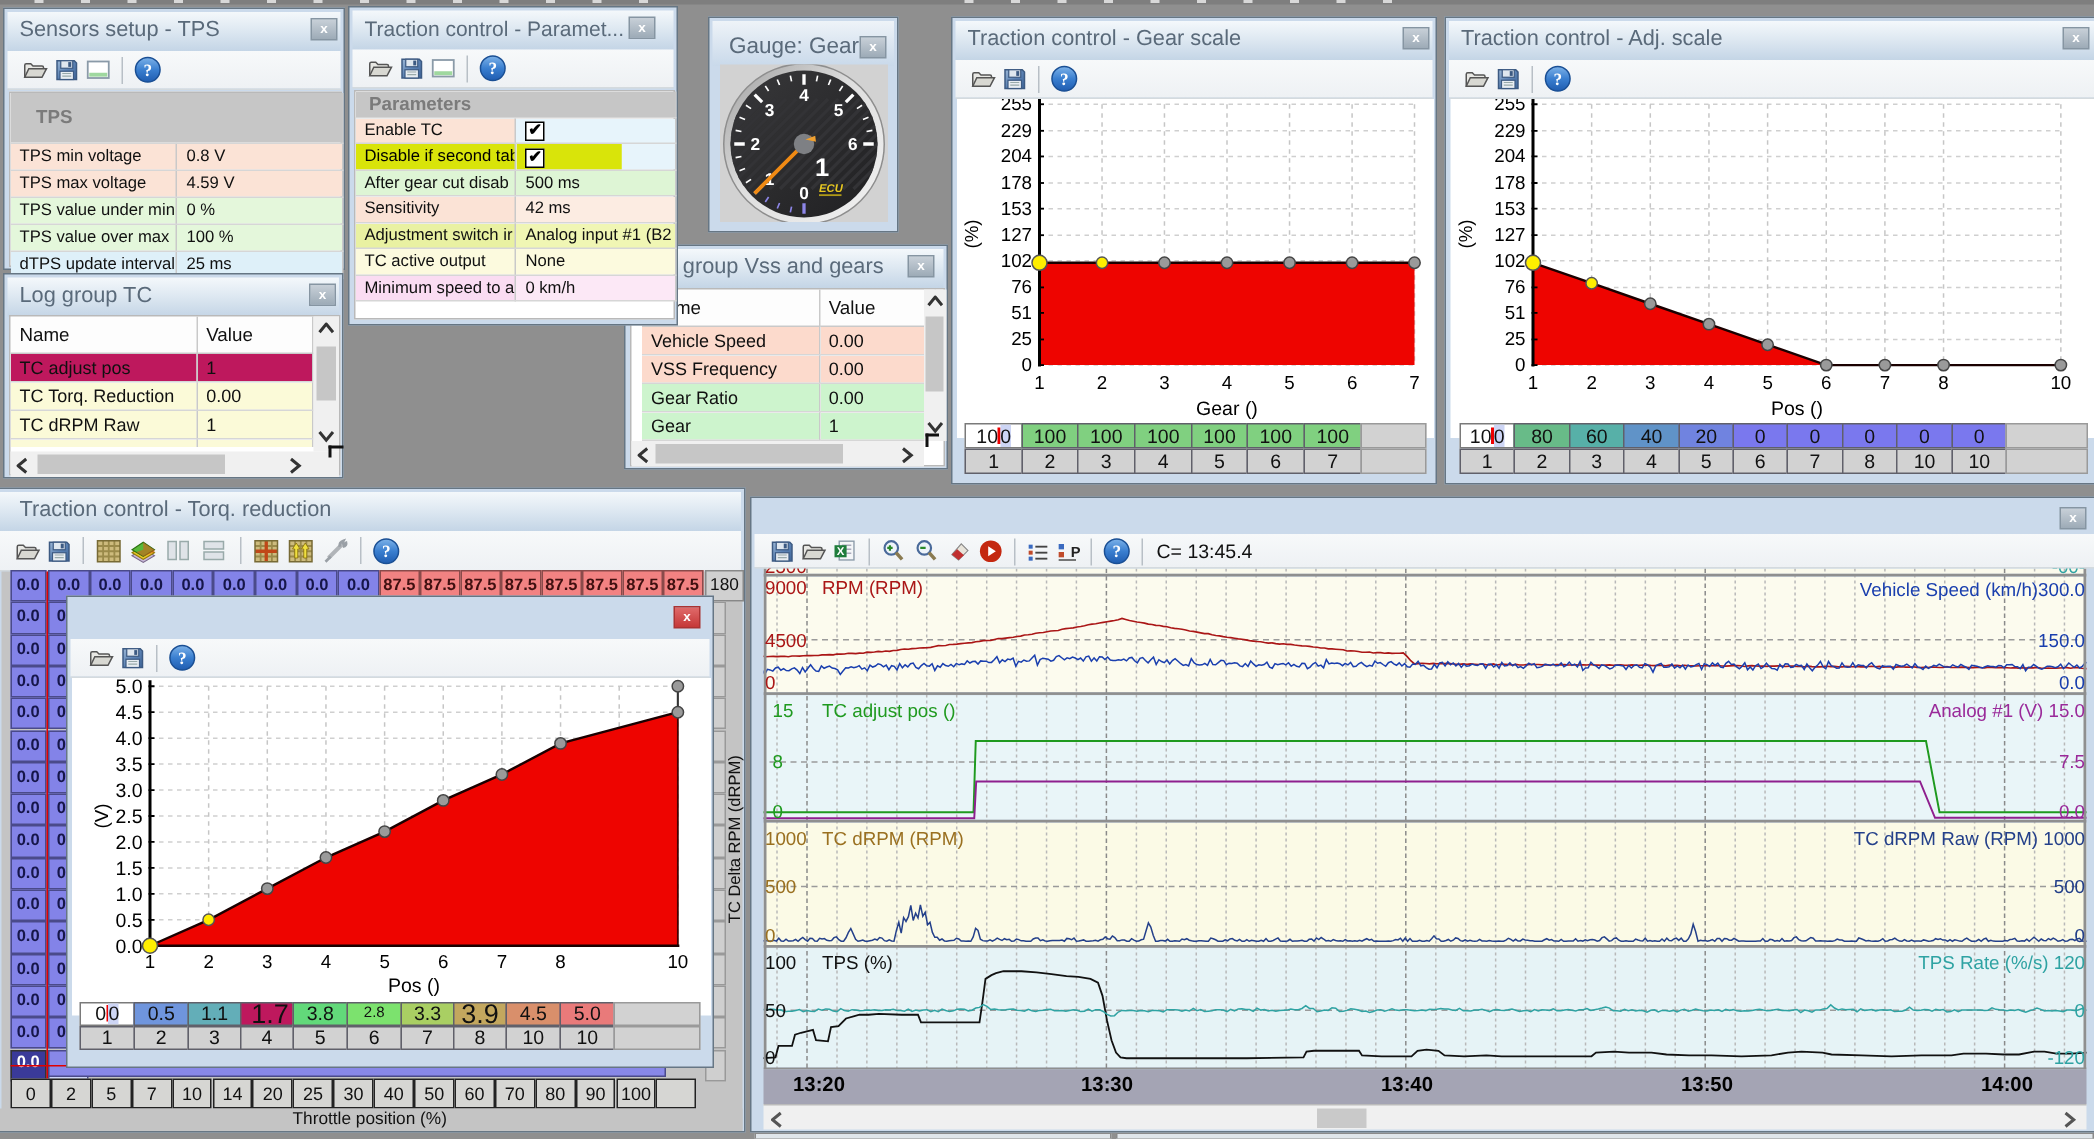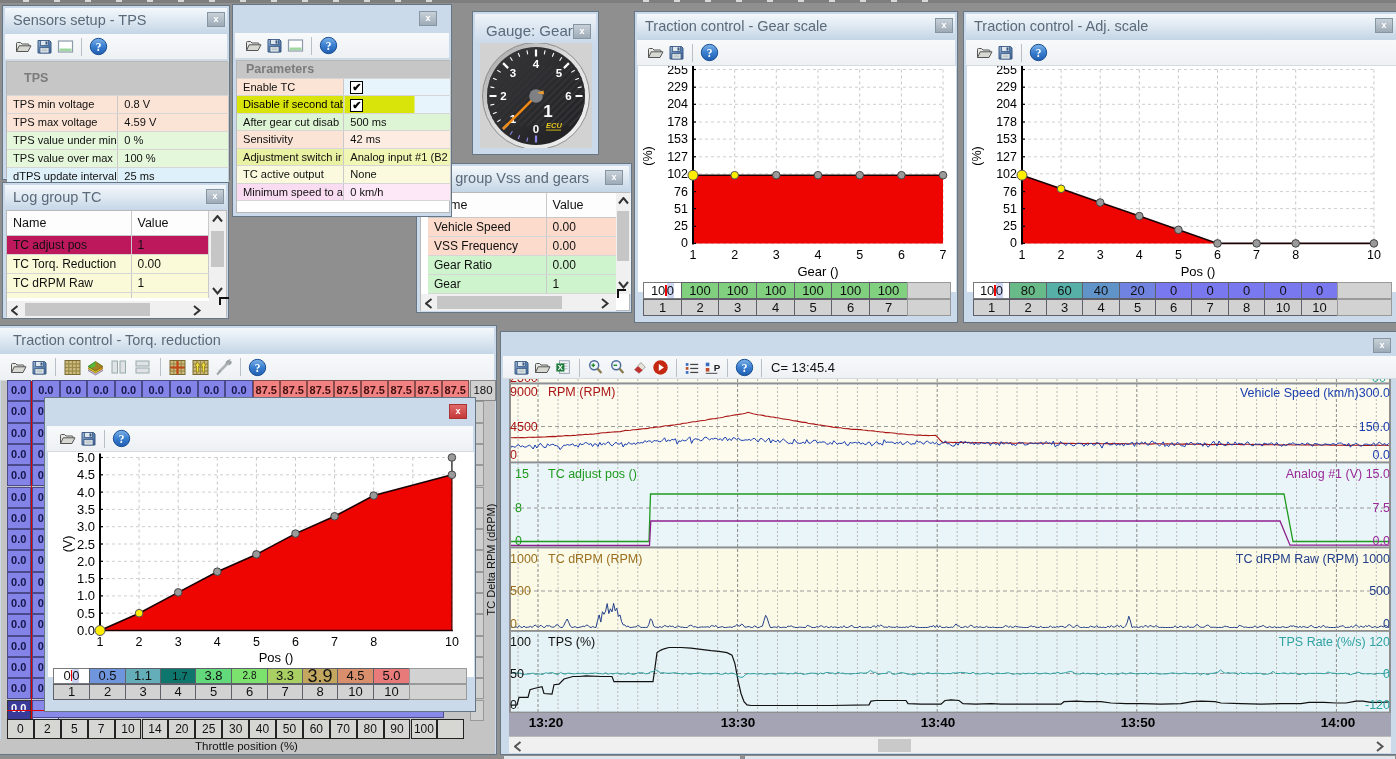--- a/index.html
+++ b/index.html
@@ -115,20 +115,23 @@
           </tr>
           <tr style="background:#def0f9">
             <td style="width:111px;height:18px">dTPS update interval</td>
             <td>25 ms</td>
           </tr>
         </tbody>
       </table>
     </div>
   </div>
 <div class="win" style="left:232px;top:4px;width:220px;height:213px;z-index:1">
+    <div class="tbar">
+      <span class="tt" style="left:8px;font-size:14px">Traction control - Paramet...</span>
+    </div>
     <div class="cbtn" style="left:186px;top:6px">x</div>
     <div class="tool" style="top:28px;height:26px;padding:3px 0 0 8px"><svg class="ico" width="17" height="17" viewBox="0 0 17 17">
 <path d="M1.5 13.5 L1.5 5.5 Q1.5 4.5 2.5 4.5 L5.5 4.5 L7 6 L13 6 Q14 6 14 7 L14 8" fill="#e8e8e4" stroke="#555" stroke-width="1"></path>
 <path d="M1.5 13.5 L4.2 7.8 L16 7.8 L13 13.5 Z" fill="#d8d8d2" stroke="#555" stroke-width="1"></path>
       </svg><svg class="ico" width="17" height="17" viewBox="0 0 17 17">
 <path d="M2 2.5 L13.5 2.5 L15 4 L15 15 L2 15 Z" fill="url(#gsv)" stroke="#3c5a82" stroke-width="1"></path>
 <rect x="4.5" y="2.5" width="8" height="5" fill="#dfe7ef" stroke="#3c5a82" stroke-width=".8"></rect>
 <rect x="9.5" y="3.4" width="2" height="3.2" fill="#3c5a82"></rect>
 <rect x="4" y="9.5" width="9" height="5.5" fill="#e8edf2" stroke="#3c5a82" stroke-width=".8"></rect>
 <line x1="5.5" y1="11" x2="11.5" y2="11" stroke="#9aa" stroke-width=".8"></line>
@@ -824,21 +827,21 @@
         <text x="286.6" y="193.5" font-size="12.5" text-anchor="middle" fill="#000">7</text>
         <text x="325.7" y="193.5" font-size="12.5" text-anchor="middle" fill="#000">8</text>
         <text x="403.9" y="193.5" font-size="12.5" text-anchor="middle" fill="#000">10</text>
         <text x="228" y="209.5" font-size="13" text-anchor="middle" fill="#000">Pos ()</text>
         <text x="24" y="92" font-size="12.5" text-anchor="middle" fill="#000" transform="rotate(-90 24 92)">(V)</text>
       </svg>
     </div>
     <div class="abs num" style="left:8px;top:270px;width:37px;height:16px;background:#fff;border:1px solid #7a7a7a;line-height:14px;font-size:13px;overflow:hidden"><span>0</span><span style="display:inline-block;width:1.5px;height:11px;background:#e00;vertical-align:-1px"></span><span style="background:#cdd5f5">0</span></div>
     <div class="abs num" style="left:44px;top:270px;width:37px;height:16px;background:#6f95dd;border:1px solid #60606a;line-height:14px;font-size:13px">0.5</div>
     <div class="abs num" style="left:80px;top:270px;width:36px;height:16px;background:#63aeb8;border:1px solid #60606a;line-height:14px;font-size:13px">1.1</div>
-    <div class="abs num" style="left:115px;top:270px;width:40px;height:16px;background:#0f766e;border:1px solid #60606a;line-height:14px;font-size:11px">1.7</div>
+    <div class="abs num" style="left:115px;top:270px;width:40px;height:16px;background:#be185d;border:1px solid #60606a;line-height:14px;font-size:18px">1.7</div>
     <div class="abs num" style="left:150px;top:270px;width:37px;height:16px;background:#62d97a;border:1px solid #60606a;line-height:14px;font-size:13px">3.8</div>
     <div class="abs num" style="left:186px;top:270px;width:37px;height:16px;background:#7ce26e;border:1px solid #60606a;line-height:14px;font-size:10px">2.8</div>
     <div class="abs num" style="left:222px;top:270px;width:36px;height:16px;background:#a9cf63;border:1px solid #60606a;line-height:14px;font-size:13px">3.3</div>
     <div class="abs num" style="left:257px;top:270px;width:36px;height:16px;background:#c3a75e;border:1px solid #60606a;line-height:14px;font-size:18px">3.9</div>
     <div class="abs num" style="left:292px;top:270px;width:37px;height:16px;background:#d98f6b;border:1px solid #60606a;line-height:14px;font-size:13px">4.5</div>
     <div class="abs num" style="left:328px;top:270px;width:37px;height:16px;background:#e97a7a;border:1px solid #60606a;line-height:14px;font-size:13px">5.0</div>
     <div class="abs" style="left:363.5px;top:270px;width:58px;height:16px;background:#d2d2d2;border:1px solid #9a9a9a"></div>
     <div class="abs num" style="left:8px;top:286px;width:37px;height:16px;background:#d2d2d2;border:1px solid #60606a;line-height:14px;font-size:13px">1</div>
     <div class="abs num" style="left:44px;top:286px;width:37px;height:16px;background:#d2d2d2;border:1px solid #60606a;line-height:14px;font-size:13px">2</div>
     <div class="abs num" style="left:80px;top:286px;width:36px;height:16px;background:#d2d2d2;border:1px solid #60606a;line-height:14px;font-size:13px">3</div>

